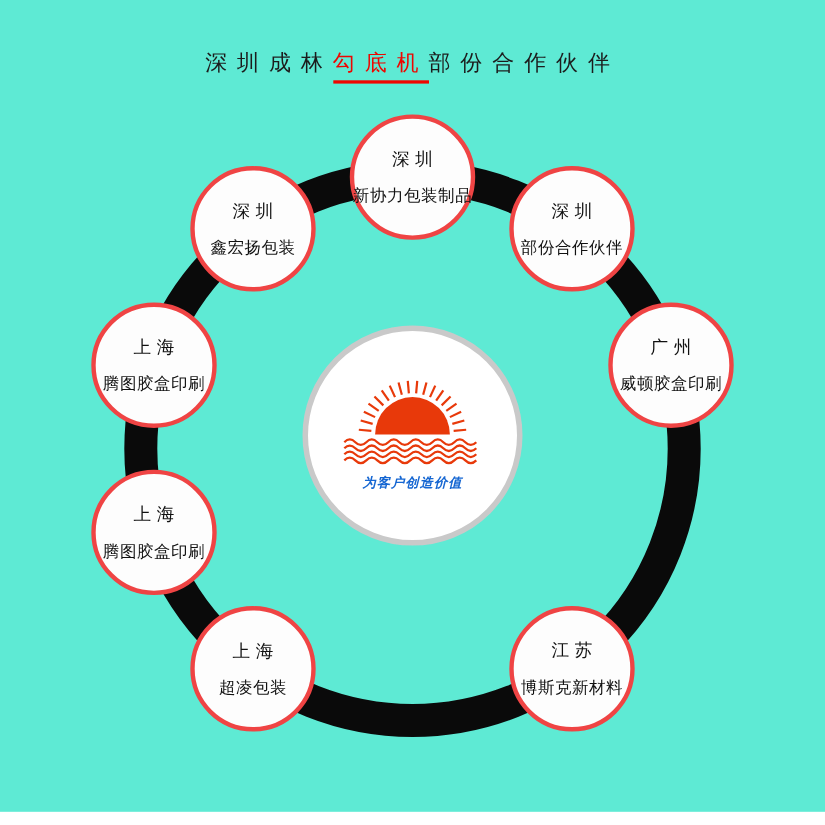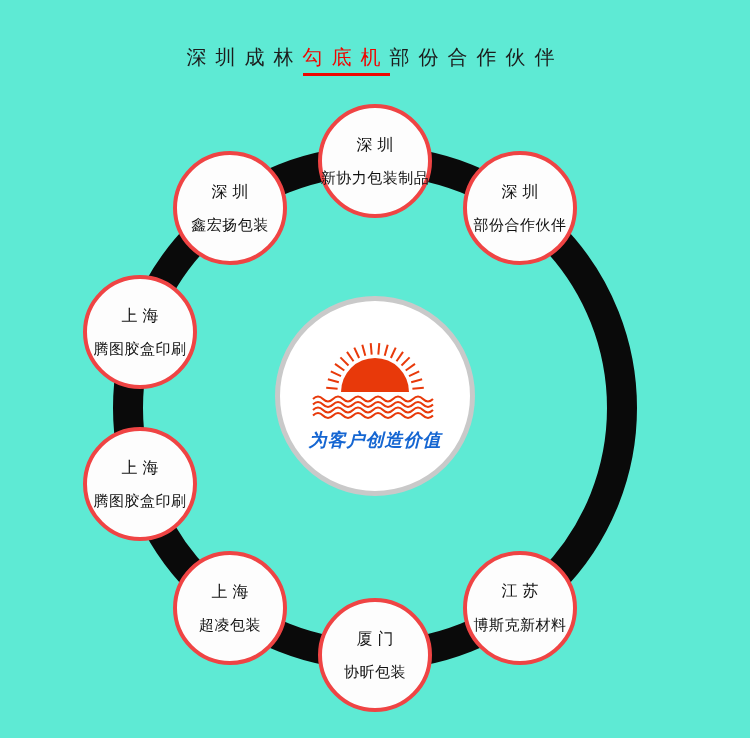--- a/index.html
+++ b/index.html
@@ -72,21 +72,21 @@
     line-height: 1.1;
     color: #1566d2;
     word-spacing: 26px;
     margin-top: 1px;
     white-space: nowrap;
   }
   .logo-slogan {
     font-family: "DejaVu Serif", serif;
     font-style: italic;
     font-weight: bold;
-    font-size: 18px;
+    font-size: 12px;
     line-height: 1.2;
     color: #1566d2;
     letter-spacing: 1px;
     margin-top: 3px;
     white-space: nowrap;
   }
   
   .sat {
     position: absolute;
     width: 106px;
@@ -167,28 +167,28 @@
   </div>
 
   <div class="sat sat0">
     <span class="city">深 圳</span>
     <span class="pname">新协力包装制品</span>
   </div>
   <div class="sat sat1">
     <span class="city">深 圳</span>
     <span class="pname">部份合作伙伴</span>
   </div>
+  <div class="sat sat2">
+    <span class="city">广 州</span>
+    <span class="pname">威顿胶盒印刷</span>
+  </div>
   <div class="sat sat4">
     <span class="city">江 苏</span>
     <span class="pname">博斯克新材料</span>
   </div>
-  <div class="sat sat5">
-    <span class="city">厦 门</span>
-    <span class="pname">协昕包装</span>
-  </div>
   <div class="sat sat6">
     <span class="city">上 海</span>
     <span class="pname">超凌包装</span>
   </div>
   <div class="sat sat7">
     <span class="city">上 海</span>
     <span class="pname">腾图胶盒印刷</span>
   </div>
   <div class="sat sat8">
     <span class="city">上 海</span>

